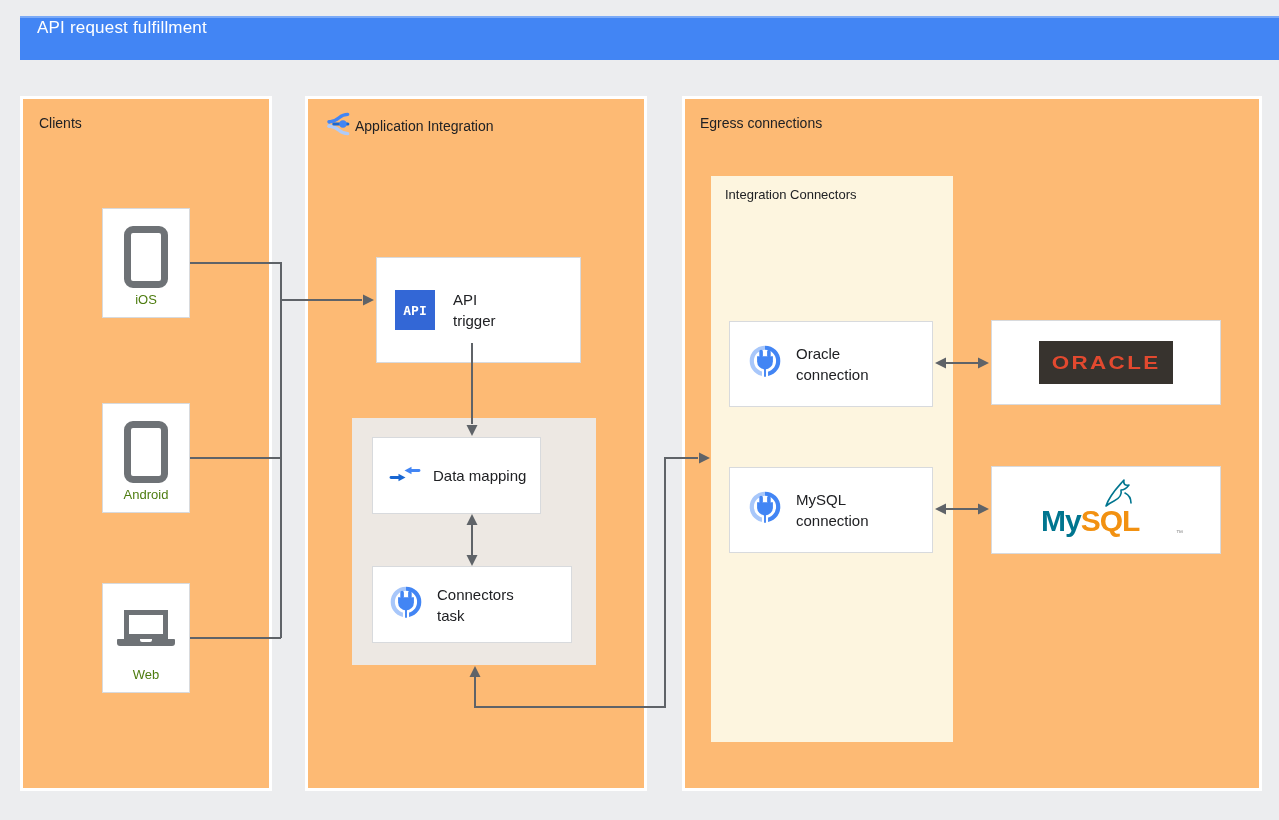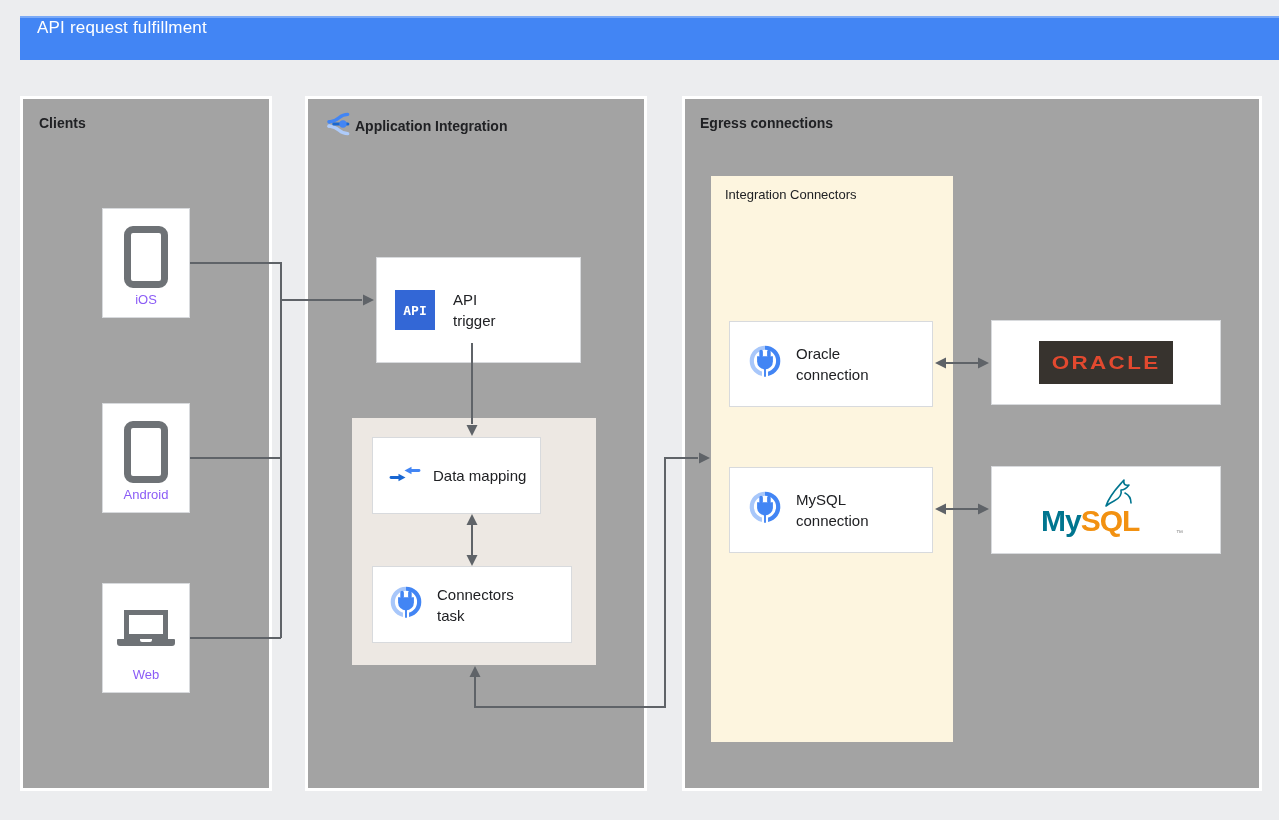--- a/index.html
+++ b/index.html
@@ -5,33 +5,33 @@
   * { margin:0; padding:0; box-sizing:border-box; }
   body { font-family:"Liberation Sans", sans-serif; }
   .page { position:relative; width:1279px; height:820px; background:#ECEDEF; overflow:hidden; color:#202124; }
 
   
   .titlebar { position:absolute; left:20px; top:16px; width:1259px; height:44px;
     background:#4285F4; border-top:2px solid #7BAAF7; display:flex; align-items:flex-start; }
   .titlebar .title { color:#ffffff; font-size:17px; padding-left:17px; letter-spacing:.2px; }
 
   
-  .panel { position:absolute; background:#a3a3a3; border:3px solid #ffffff;font-weight:bold; }
+  .panel { position:absolute; background:#fdba74; border:3px solid #ffffff; }
   .panel-label { position:absolute; font-size:14px; color:#202124; }
   .panel-clients { left:20px; top:96px; width:252px; height:695px; }
   .panel-integration { left:305px; top:96px; width:342px; height:695px; }
   .panel-egress { left:682px; top:96px; width:580px; height:695px; }
 
   .integration-header { position:absolute; left:13px; top:10px; display:flex; align-items:center; gap:4px; }
   .integration-header .hlabel { font-size:14px; }
 
   
   .card { position:absolute; background:#ffffff; border:1px solid #D8DADD; }
   .client-card { width:88px; height:110px; display:flex; flex-direction:column; align-items:center; }
-  .client-card .clabel { position:absolute; bottom:10px; font-size:13px; color:#8b5cf6; }
+  .client-card .clabel { position:absolute; bottom:10px; font-size:13px; color:#4d7c0f; }
 
   .phone-icon { width:44px; height:62px; margin-top:17px; border:7px solid #6E7276; border-radius:9px; background:#fff; }
   .laptop { margin-top:26px; display:flex; flex-direction:column; align-items:center; }
   .laptop .screen { width:44px; height:29px; border:5px solid #6E7276; background:#fff; }
   .laptop .base { position:relative; width:58px; height:7px; background:#6E7276; border-radius:1px 1px 3px 3px; }
   .laptop .base::after { content:""; position:absolute; left:23px; top:0; width:12px; height:3px; background:#fff; border-radius:0 0 2px 2px; }
 
   .node-card { display:flex; align-items:center; }
   .node-label { font-size:15px; line-height:21px; color:#202124; white-space:pre-line; }
 

